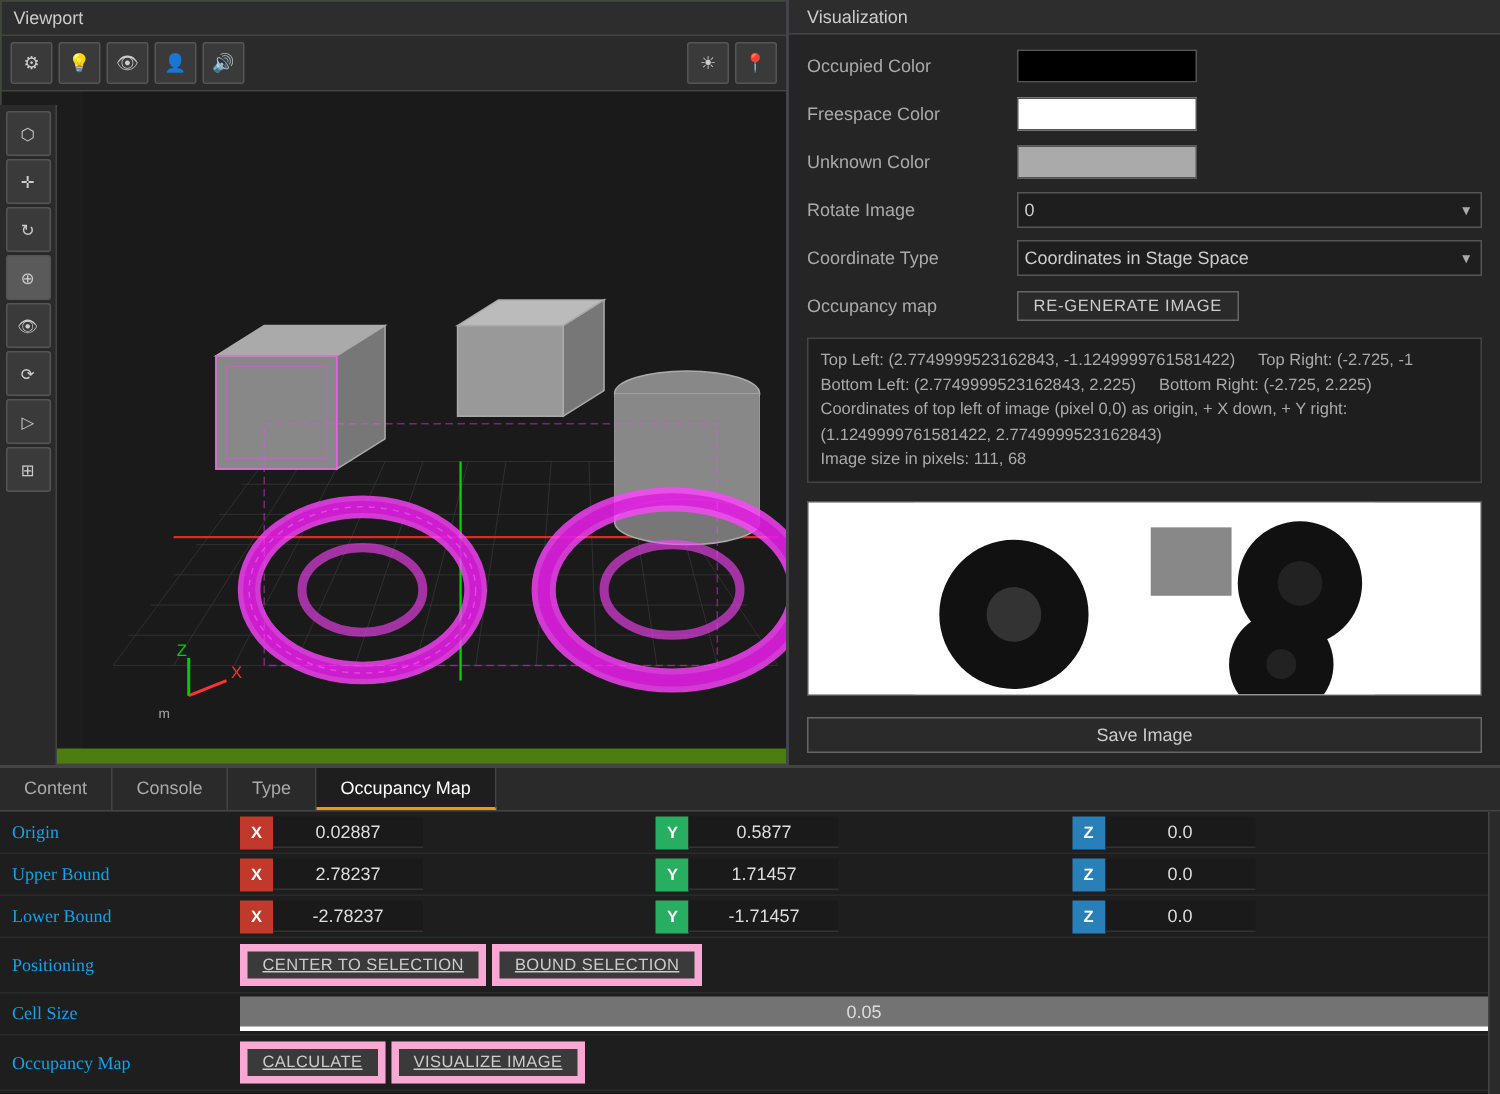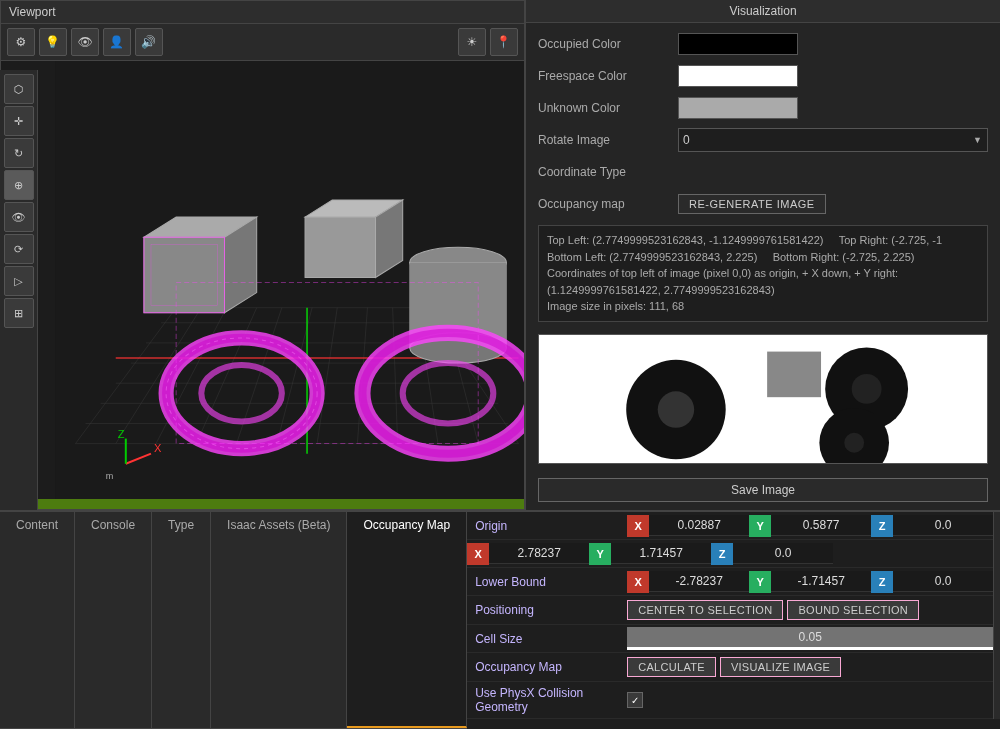--- a/index.html
+++ b/index.html
@@ -104,21 +104,20 @@
       border-left: 1px solid #444;
       display: flex;
       flex-direction: column;
     }
     .viz-titlebar {
       background: #2d2d2d;
       padding: 4px 12px;
       font-size: 12px;
       color: #cccccc;
       border-bottom: 1px solid #444;
-      text-align: center;
     }
     .viz-content {
       flex: 1;
       overflow-y: auto;
       padding: 8px 12px;
       display: flex;
       flex-direction: column;
       gap: 6px;
     }
     .viz-row {
@@ -210,20 +209,21 @@
       text-align: center;
       margin-top: 4px;
     }
 
     
     .bottom-panel {
       background: #1e1e1e;
       border-top: 2px solid #444;
       height: 219px;
       display: flex;
+      flex-direction: column;
     }
 
     .bottom-tabs {
       display: flex;
       background: #2a2a2a;
       border-bottom: 1px solid #444;
     }
     .btab {
       padding: 6px 16px;
       font-size: 12px;
@@ -243,22 +243,23 @@
     }
     .prop-row {
       display: grid;
       grid-template-columns: 160px 1fr;
       border-bottom: 1px solid #2a2a2a;
       min-height: 28px;
       align-items: center;
     }
     .prop-label {
       padding: 4px 8px;
-      color: #c4b5fd;
-      font-size: 12px;
+      color: #0ea5e9;
+      font-size: 12px;
+      font-family: Liberation Serif, serif;
     }
     .prop-values {
       display: flex;
       align-items: center;
     }
 
     .coord-group {
       display: flex;
       align-items: center;
       flex: 1;
@@ -284,27 +285,28 @@
       color: #ddd;
       font-size: 12px;
       padding: 3px 6px;
       text-align: center;
       outline: none;
       width: 100px;
     }
 
     .action-btn {
       background: #3a3a3a;
-      border: 1px solid #f9a8d4;
+      border: 5px solid #f9a8d4;
       color: #ccc;
       padding: 3px 10px;
       font-size: 11px;
       cursor: pointer;
       letter-spacing: 0.3px;
       margin-right: 4px;
+      text-decoration: underline;
     }
 
     .cell-input {
       background: #737373;
       border: none;
       border-bottom: 3px solid #ffffff;
       color: #ddd;
       font-size: 12px;
       padding: 3px 6px;
       text-align: center;
@@ -479,20 +481,26 @@
             <option>0</option>
             <option>90</option>
             <option>180</option>
             <option>270</option>
           </select>
         </div>
       </div>
 
       <div class="viz-row">
         <div class="viz-label">Coordinate Type</div>
+        <div class="select-wrapper">
+          <select class="viz-select">
+            <option>Coordinates in Stage Space</option>
+            <option>World Coordinates</option>
+          </select>
+        </div>
       </div>
 
       <div class="viz-row">
         <div class="viz-label">Occupancy map</div>
         <button class="regen-btn">RE-GENERATE IMAGE</button>
       </div>
 
       <div class="viz-info-box">
         <span>Top Left: (2.7749999523162843, -1.1249999761581422)&nbsp;&nbsp;&nbsp;&nbsp;&nbsp;Top Right: (-2.725, -1<br>
  Bottom Left: (2.7749999523162843, 2.225)&nbsp;&nbsp;&nbsp;&nbsp;&nbsp;Bottom Right: (-2.725, 2.225)<br>
@@ -523,21 +531,20 @@
     </div>
   </div>
 </div>
 
 <div class="bottom-panel">
 
   <div class="bottom-tabs">
     <div class="btab">Content</div>
     <div class="btab">Console</div>
     <div class="btab">Type</div>
-    <div class="btab">Isaac Assets (Beta)</div>
     <div class="btab active">Occupancy Map</div>
   </div>
 
   <div class="bottom-content">
     <div style="display:flex; width:100%;">
       <div style="flex:1;">
 
         <div class="prop-row">
           <div class="prop-label">Origin</div>
           <div class="prop-values">
@@ -550,20 +557,21 @@
               <input class="coord-input" type="text" value="0.5877" style="">
             </div>
             <div class="coord-group">
               <div class="axis-badge axis-z">Z</div>
               <input class="coord-input" type="text" value="0.0" style="">
             </div>
           </div>
         </div>
 
         <div class="prop-row">
+          <div class="prop-label">Upper Bound</div>
           <div class="prop-values">
             <div class="coord-group">
               <div class="axis-badge axis-x">X</div>
               <input class="coord-input" type="text" value="2.78237" style="">
             </div>
             <div class="coord-group">
               <div class="axis-badge axis-y">Y</div>
               <input class="coord-input" type="text" value="1.71457" style="">
             </div>
             <div class="coord-group">

